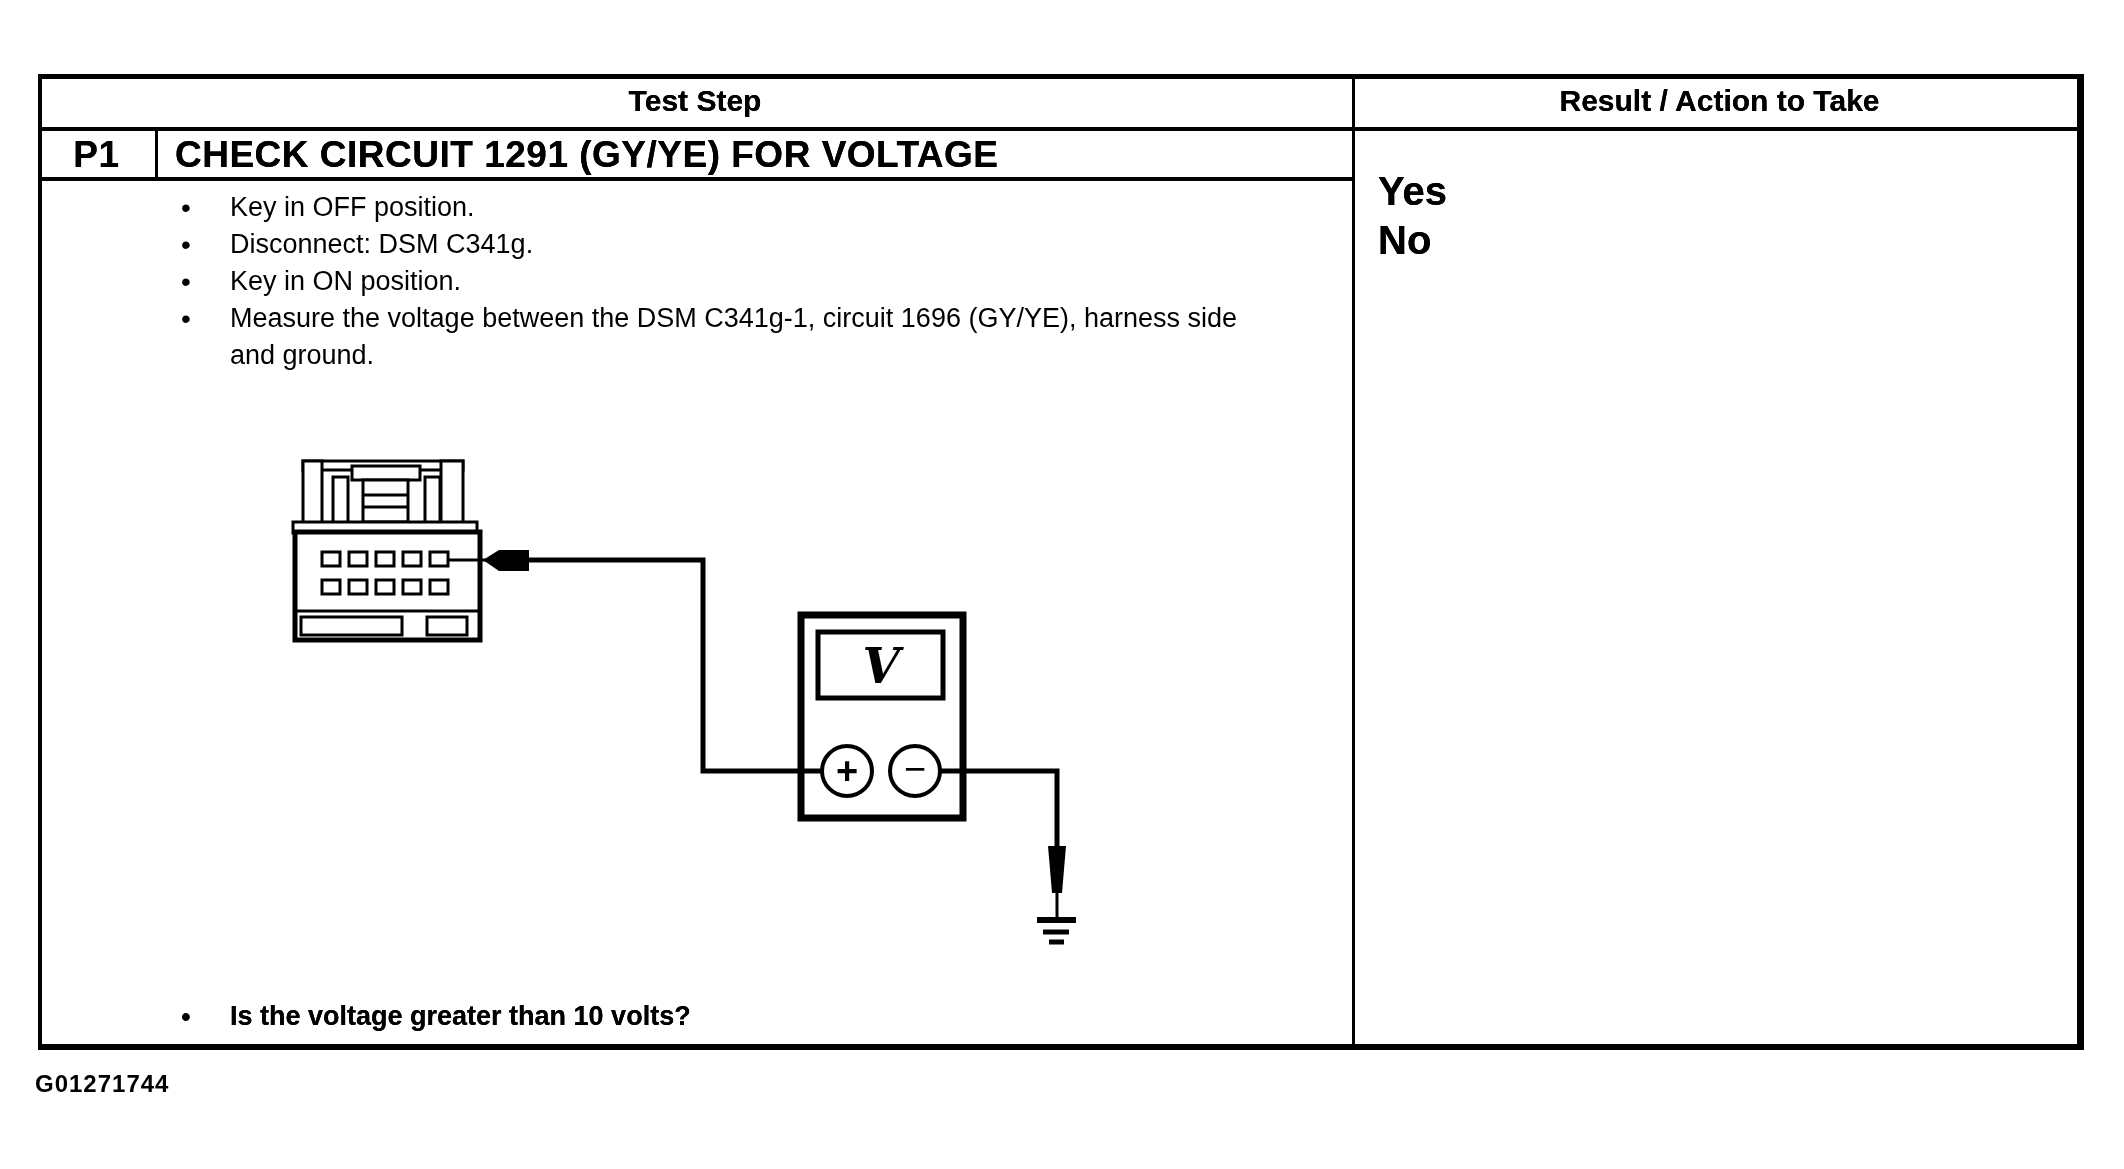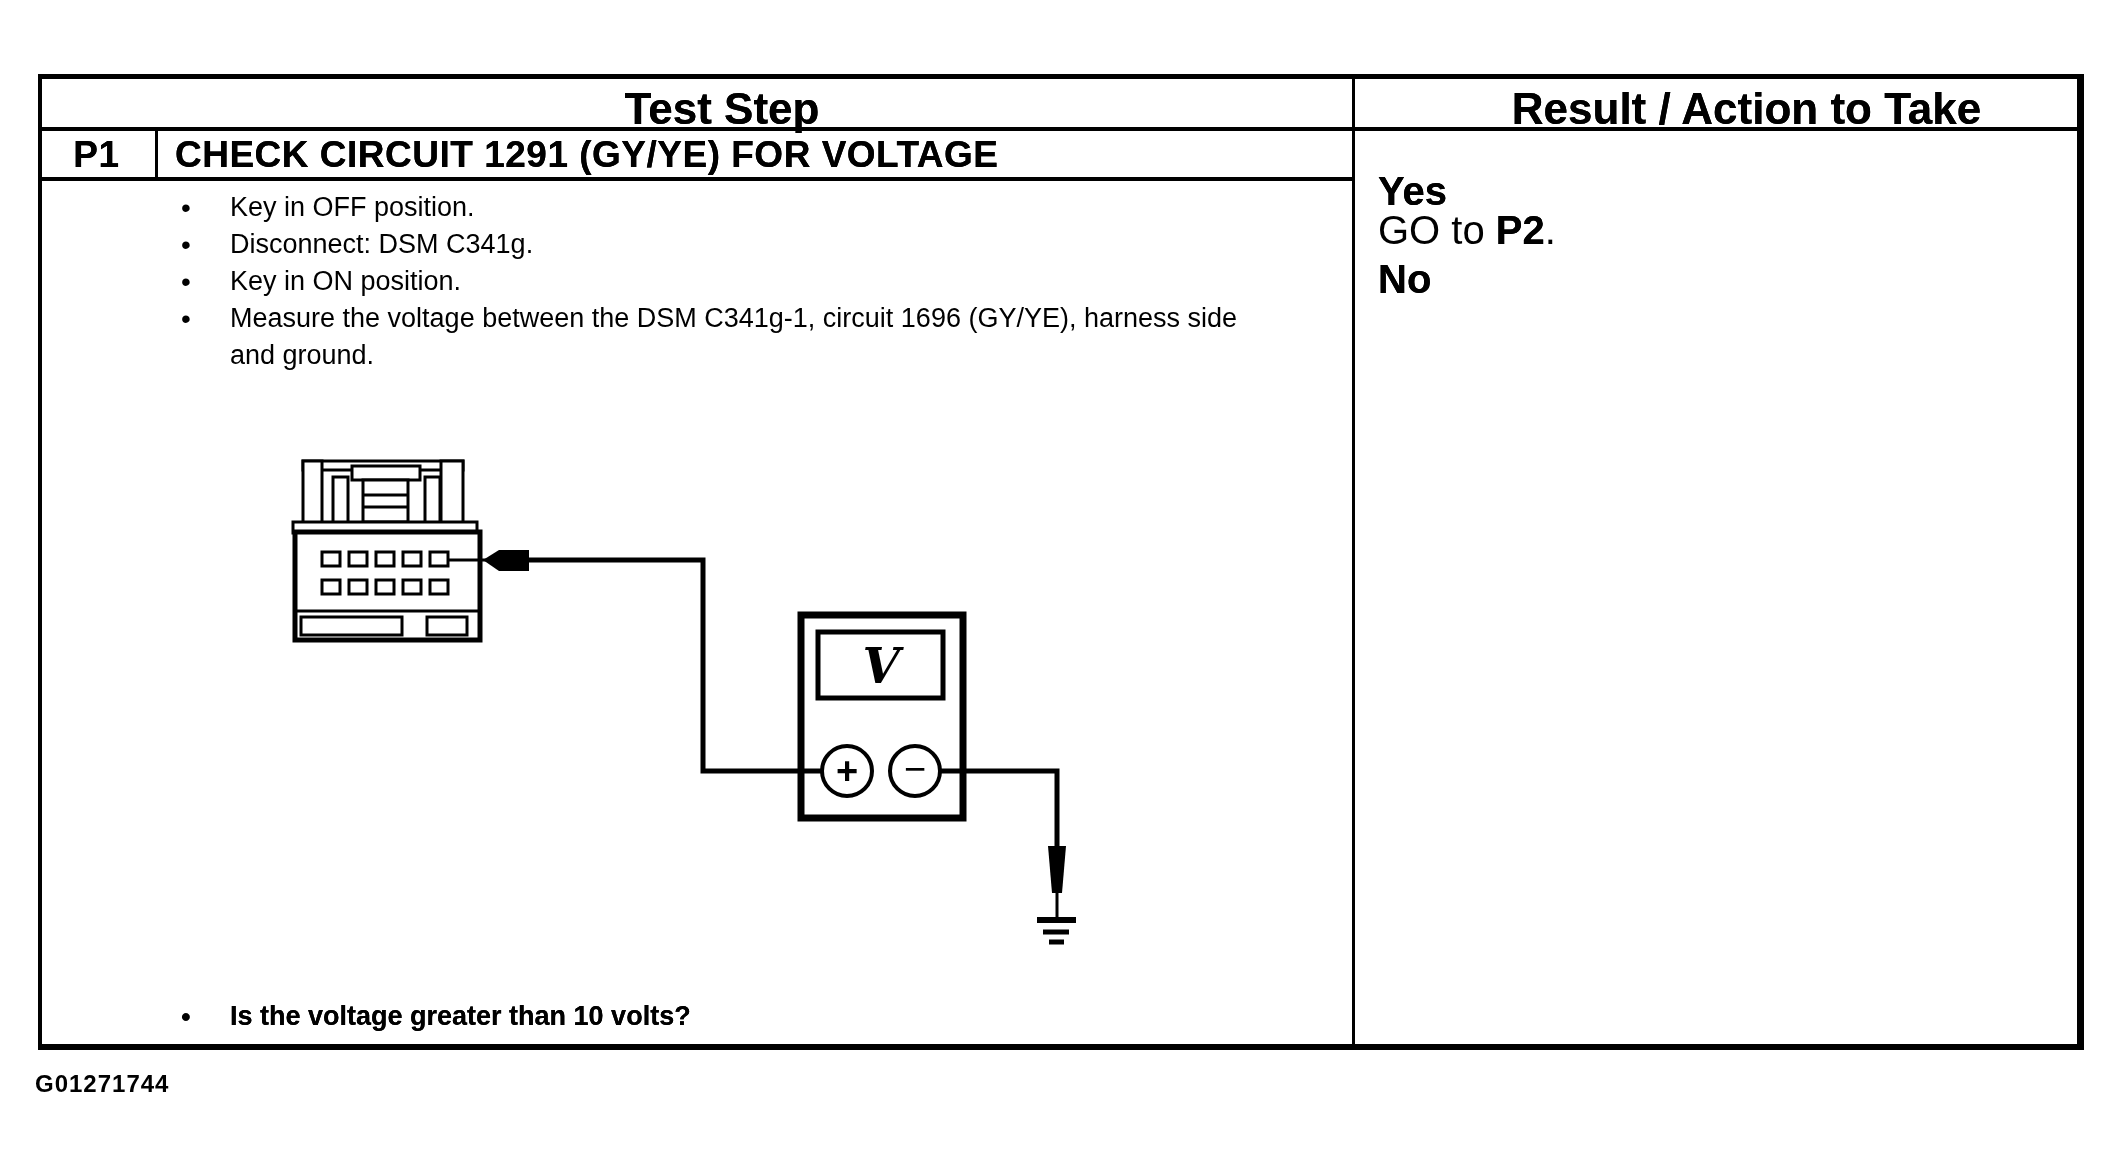--- a/index.html
+++ b/index.html
@@ -9,24 +9,23 @@
     width: 2124px;
     height: 1169px;
     background: #ffffff;
     overflow: hidden;
     font-family: "Liberation Sans", sans-serif;
     color: #000;
   }
   .ln { position: absolute; background: #000; }
   .txt { position: absolute; white-space: nowrap; }
   .hdr {
-    font-size: 44px; font-weight: bold;
+    font-size: 30px; font-weight: bold;
     text-align: center;
     text-shadow: 0 0 0.6px #000;
-    margin-left: 27px;
   }
   .rowtitle {
     font-size: 37px; font-weight: bold;
     letter-spacing: 0.5px;
     text-shadow: 0 0 0.6px #000;
   }
   .bullets { position: absolute; left: 181px; top: 189px; }
   .bullet-row { display: flex; align-items: flex-start; }
   .bullet-dot {
     width: 49px; flex: 0 0 49px;
@@ -154,19 +153,18 @@
     </g>
   </svg>
 
   <div class="question-row">
     <span class="bullet-dot" style="font-weight:bold;">•</span>
     <span class="bullet-text">Is the voltage greater than 10 volts?</span>
   </div>
 
   <div class="result-block">
     <div class="result-label">Yes</div>
-    <div><span>GO to </span><b class="inline-bold">P2</b><span>.</span></div>
     <div class="result-label gap">No</div>
   </div>
 
   <div class="gcode">G01271744</div>
 
 </div>
 
 </body></html>

